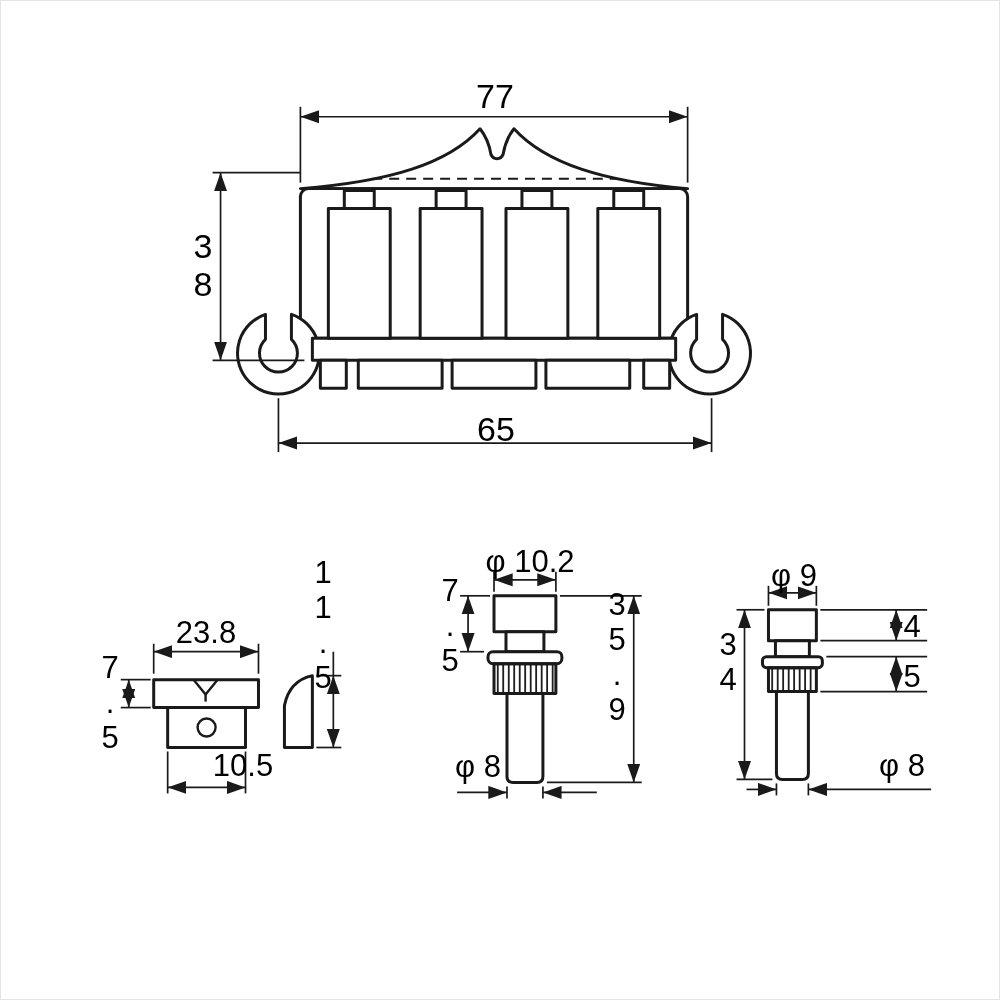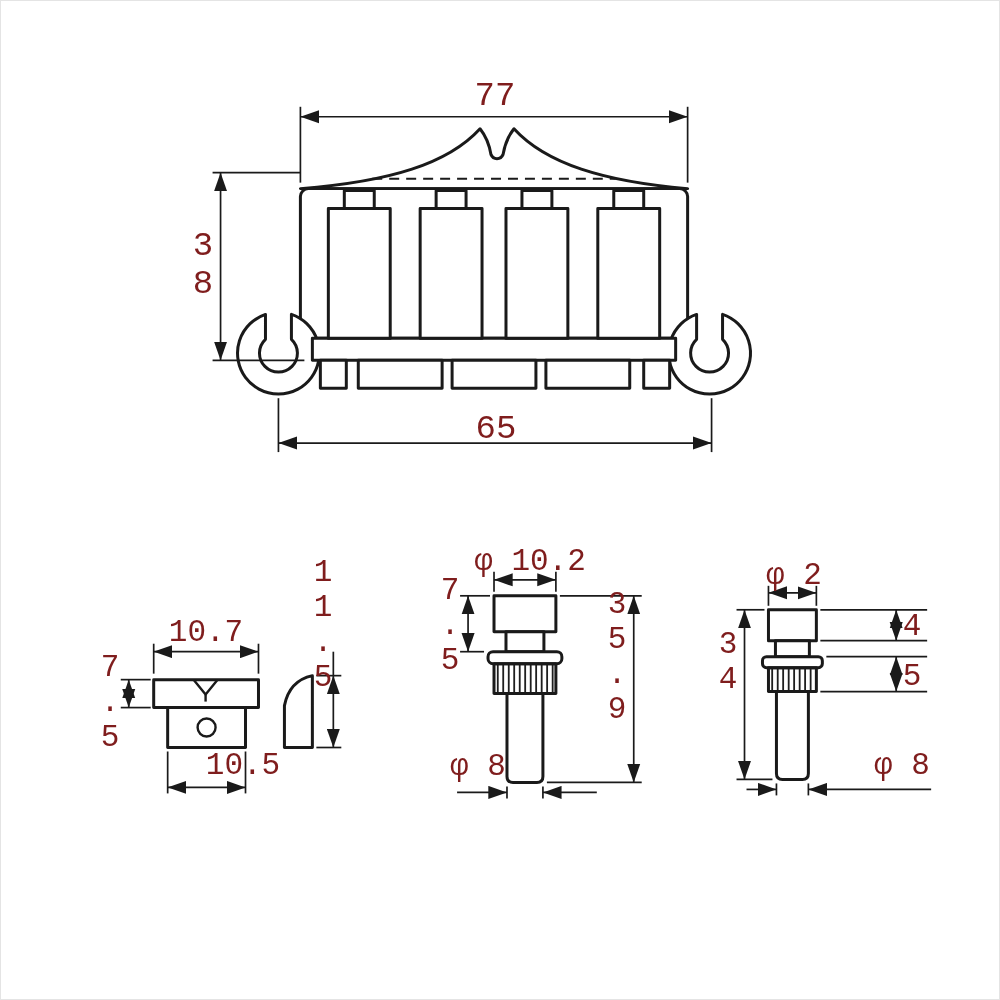--- a/index.html
+++ b/index.html
@@ -10,24 +10,23 @@
     border:1px solid #e4e4e4;
     box-sizing:border-box;
     font-family:"Liberation Sans", sans-serif;
     overflow:hidden;
   }
   #drawing{position:absolute;left:0;top:0;width:100%;height:100%;}
   .label{
     position:absolute;
     transform:translate(-50%,-50%);
     font-size:31px;
-    color:#7f1d1d;
+    color:#000000;
     white-space:nowrap;
     line-height:1;
-    font-family:Liberation Mono, monospace;
   }
   .label.lg{font-size:34px;}
   .label.v{
     writing-mode:vertical-rl;
     text-orientation:upright;
   }
 </style>
 </head>
 <body>
 
@@ -181,29 +180,29 @@
       <line x1="809" y1="784" x2="809" y2="796"></line>
       <line x1="747" y1="790" x2="777" y2="790" marker-end="url(#arrow)"></line>
       <line x1="932" y1="790" x2="809" y2="790" marker-end="url(#arrow)"></line>
     </g>
   </svg>
 
   <div class="label lg" style="left:494px;top:95px">77</div>
   <div class="label lg v" style="left:202px;top:264px">38</div>
   <div class="label lg" style="left:495px;top:428px">65</div>
 
-  <div class="label" style="left:205px;top:631px">10.7</div>
+  <div class="label" style="left:205px;top:631px">23.8</div>
   <div class="label v" style="left:109px;top:701px">7.5</div>
   <div class="label" style="left:242px;top:764px">10.5</div>
   <div class="label v" style="left:322px;top:624px">11.5</div>
 
   <div class="label" style="left:529px;top:560px">φ 10.2</div>
   <div class="label v" style="left:449px;top:624px">7.5</div>
   <div class="label v" style="left:616px;top:656px">35.9</div>
   <div class="label" style="left:477px;top:765px">φ 8</div>
 
-  <div class="label" style="left:793px;top:574px">φ 2</div>
+  <div class="label" style="left:793px;top:574px">φ 9</div>
   <div class="label v" style="left:911px;top:625px">4</div>
   <div class="label v" style="left:911px;top:675px">5</div>
   <div class="label v" style="left:727px;top:661px">34</div>
   <div class="label" style="left:901px;top:764px">φ 8</div>
 
 </div>
 
 </body></html>

